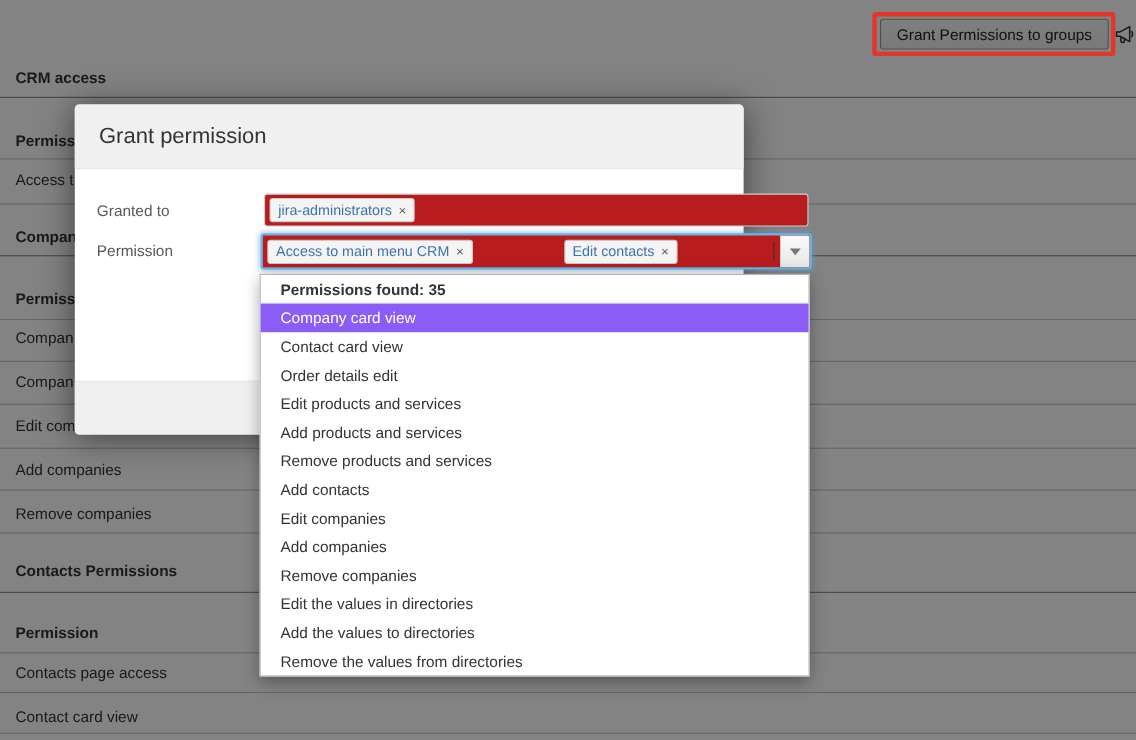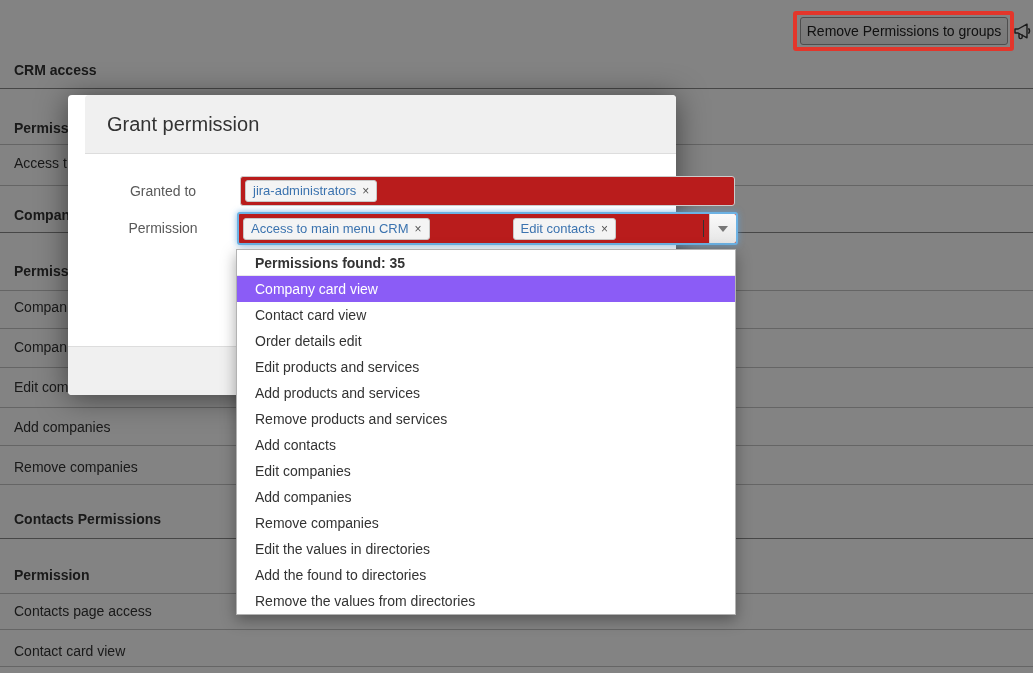--- a/index.html
+++ b/index.html
@@ -19,28 +19,28 @@
     background:linear-gradient(#f7f7f7,#ececec);border:1px solid #999;border-radius:3px;
     font-size:14px;color:#222;display:flex;align-items:center;justify-content:center;
     font-family:inherit;cursor:pointer;padding:0;
   }
   .mega-btn{position:absolute;left:1012px;top:20px;width:21px;height:22px;background:none;border:0;padding:0;cursor:pointer;}
   
   .overlay{position:absolute;inset:0;background:rgba(0,0,0,0.485);z-index:10;}
   
   .modal{
     position:absolute;left:68px;top:95px;width:608px;height:300px;z-index:20;
-    background:#fff;border-radius:4px;box-shadow:0 3px 30px rgba(0,0,0,.5);padding-left:17px;
+    background:#fff;border-radius:4px;box-shadow:0 3px 30px rgba(0,0,0,.5);
   }
   .modal-header{
     height:59px;background:#f0f0f0;border-bottom:1px solid #ddd;
     border-radius:4px 4px 0 0;display:flex;align-items:center;padding-left:22px;
   }
   .modal-title{font-size:20px;color:#333;}
-  .form-label{position:absolute;left:20px;width:150px;text-align:center;font-size:14px;color:#595959;line-height:18px;}
+  .form-label{position:absolute;left:20px;width:150px;text-align:left;font-size:14px;color:#595959;line-height:18px;}
   .sel-input{
     position:absolute;background:#b91c1c;border:1px solid #ccc;border-radius:3px;
     display:flex;align-items:center;padding:2px 4px;gap:5px;cursor:text;
   }
   .sel-input.focused{border:2px solid #6cb2e4;box-shadow:0 0 6px rgba(90,160,220,.75);padding-right:32px;justify-content:space-between;}
   .tag{
     display:inline-flex;align-items:center;background:#f4f4f4;border:1px solid #c8c8c8;
     border-radius:3px;padding:2px 7px;font-size:13px;color:#3b73af;white-space:nowrap;line-height:16px;
   }
   .tag-remove{margin-left:6px;color:#555;font-size:12px;cursor:pointer;line-height:12px;}
@@ -70,21 +70,21 @@
     border:4px solid #e3362b;border-radius:3px;pointer-events:none;
   }
 </style>
 </head>
 <body>
 
 <div class="stage">
 
   <div class="bg-layer">
 
-    <button class="top-btn">Remove Permissions to groups</button>
+    <button class="top-btn">Grant Permissions to groups</button>
     <button class="mega-btn">
       <svg width="21" height="22" viewBox="0 0 21 22">
         <g fill="none" stroke="#333" stroke-width="1.4" stroke-linejoin="round">
           <path d="M3 9 h3.2 L15 4.2 v13.6 L6.2 13 H3 z"></path>
           <path d="M16.5 8.2 a4.6 4.6 0 0 1 0 5.6"></path>
           <path d="M7 13.4 v3.6 a1.6 1.6 0 0 0 3.2 0 v-2.6"></path>
         </g>
       </svg>
     </button>
 
@@ -162,19 +162,19 @@
     <div class="dd-row">Contact card view</div>
     <div class="dd-row">Order details edit</div>
     <div class="dd-row">Edit products and services</div>
     <div class="dd-row">Add products and services</div>
     <div class="dd-row">Remove products and services</div>
     <div class="dd-row">Add contacts</div>
     <div class="dd-row">Edit companies</div>
     <div class="dd-row">Add companies</div>
     <div class="dd-row">Remove companies</div>
     <div class="dd-row">Edit the values in directories</div>
-    <div class="dd-row">Add the found to directories</div>
+    <div class="dd-row">Add the values to directories</div>
     <div class="dd-row">Remove the values from directories</div>
   </div>
 
   <div class="red-box"></div>
 
 </div>
 
 </body></html>

